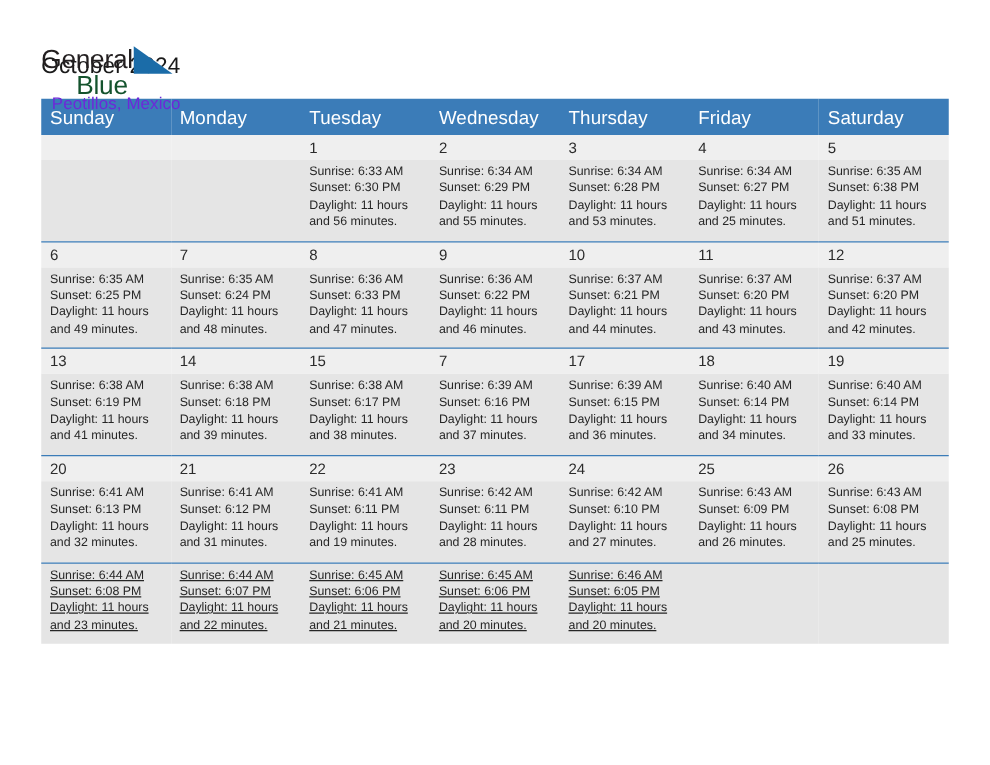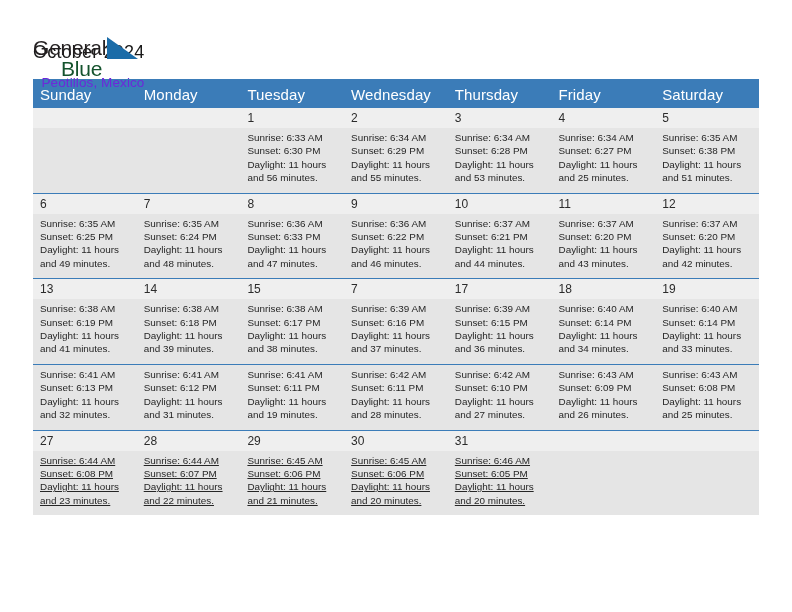--- a/index.html
+++ b/index.html
@@ -323,20 +323,29 @@
             <div class="line">Daylight: 11 hours</div>
             <div class="line">and 34 minutes.</div>
           </td>
           <td>
             <div class="line">Sunrise: 6:40 AM</div>
             <div class="line">Sunset: 6:14 PM</div>
             <div class="line">Daylight: 11 hours</div>
             <div class="line">and 33 minutes.</div>
           </td>
         </tr>
+        <tr class="daynum-row">
+          <td>20</td>
+          <td>21</td>
+          <td>22</td>
+          <td>23</td>
+          <td>24</td>
+          <td>25</td>
+          <td>26</td>
+        </tr>
         <tr class="info-row">
           <td>
             <div class="line">Sunrise: 6:41 AM</div>
             <div class="line">Sunset: 6:13 PM</div>
             <div class="line">Daylight: 11 hours</div>
             <div class="line">and 32 minutes.</div>
           </td>
           <td>
             <div class="line">Sunrise: 6:41 AM</div>
             <div class="line">Sunset: 6:12 PM</div>
@@ -367,29 +376,20 @@
             <div class="line">Daylight: 11 hours</div>
             <div class="line">and 26 minutes.</div>
           </td>
           <td>
             <div class="line">Sunrise: 6:43 AM</div>
             <div class="line">Sunset: 6:08 PM</div>
             <div class="line">Daylight: 11 hours</div>
             <div class="line">and 25 minutes.</div>
           </td>
         </tr>
-        <tr class="daynum-row">
-          <td>27</td>
-          <td>28</td>
-          <td>29</td>
-          <td>30</td>
-          <td>31</td>
-          <td class="empty"></td>
-          <td class="empty"></td>
-        </tr>
         <tr class="info-row last">
           <td>
             <div class="line">Sunrise: 6:44 AM</div>
             <div class="line">Sunset: 6:08 PM</div>
             <div class="line">Daylight: 11 hours</div>
             <div class="line">and 23 minutes.</div>
           </td>
           <td>
             <div class="line">Sunrise: 6:44 AM</div>
             <div class="line">Sunset: 6:07 PM</div>

